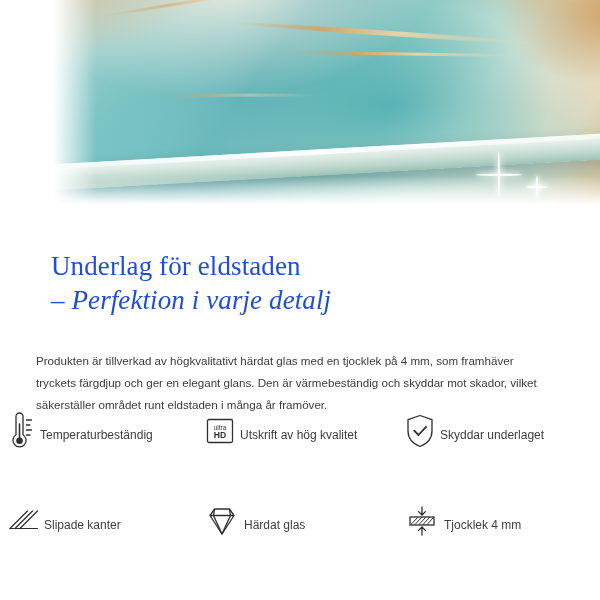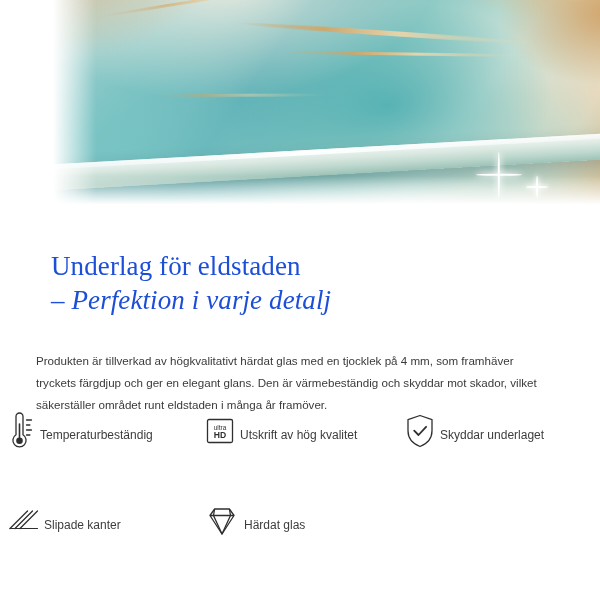--- a/index.html
+++ b/index.html
@@ -263,15 +263,26 @@
         <svg width="44" height="40" viewBox="0 0 44 40" fill="none" stroke="#2f2f2f" stroke-width="1.3" stroke-linejoin="round">
           <path d="M10 14.5h24L22 33z"></path>
           <path d="M10 14.5l4.6-6.5h14.8l4.6 6.5"></path>
           <path d="M14.6 8l-1.1 6.5M29.4 8l1.1 6.5"></path>
           <path d="M13.5 14.5L22 33l8.5-18.5"></path>
         </svg>
       </div>
       <div class="feature-label">Härdat glas</div>
     </div>
 
+    <div class="feature">
+      <div class="feature-icon">
+        <svg width="44" height="40" viewBox="0 0 44 40" fill="none" stroke="#2f2f2f" stroke-width="1.3" stroke-linecap="round">
+          <path d="M22 6v7.5M18.6 10.6L22 14l3.4-3.4"></path>
+          <rect x="10" y="16" width="24" height="8" fill="none" stroke="#2f2f2f" stroke-width="1.3"></rect>
+          <path d="M11 23.6l6.6-7.2M15 23.6l6.6-7.2M19 23.6l6.6-7.2M23 23.6l6.6-7.2M27 23.6l6.4-7.0" stroke-width="1"></path>
+          <path d="M22 34v-7.5M18.6 29.4L22 26l3.4 3.4"></path>
+        </svg>
+      </div>
+      <div class="feature-label">Tjocklek 4 mm</div>
+    </div>
 
   </div>
 </div>
 
 </body></html>

